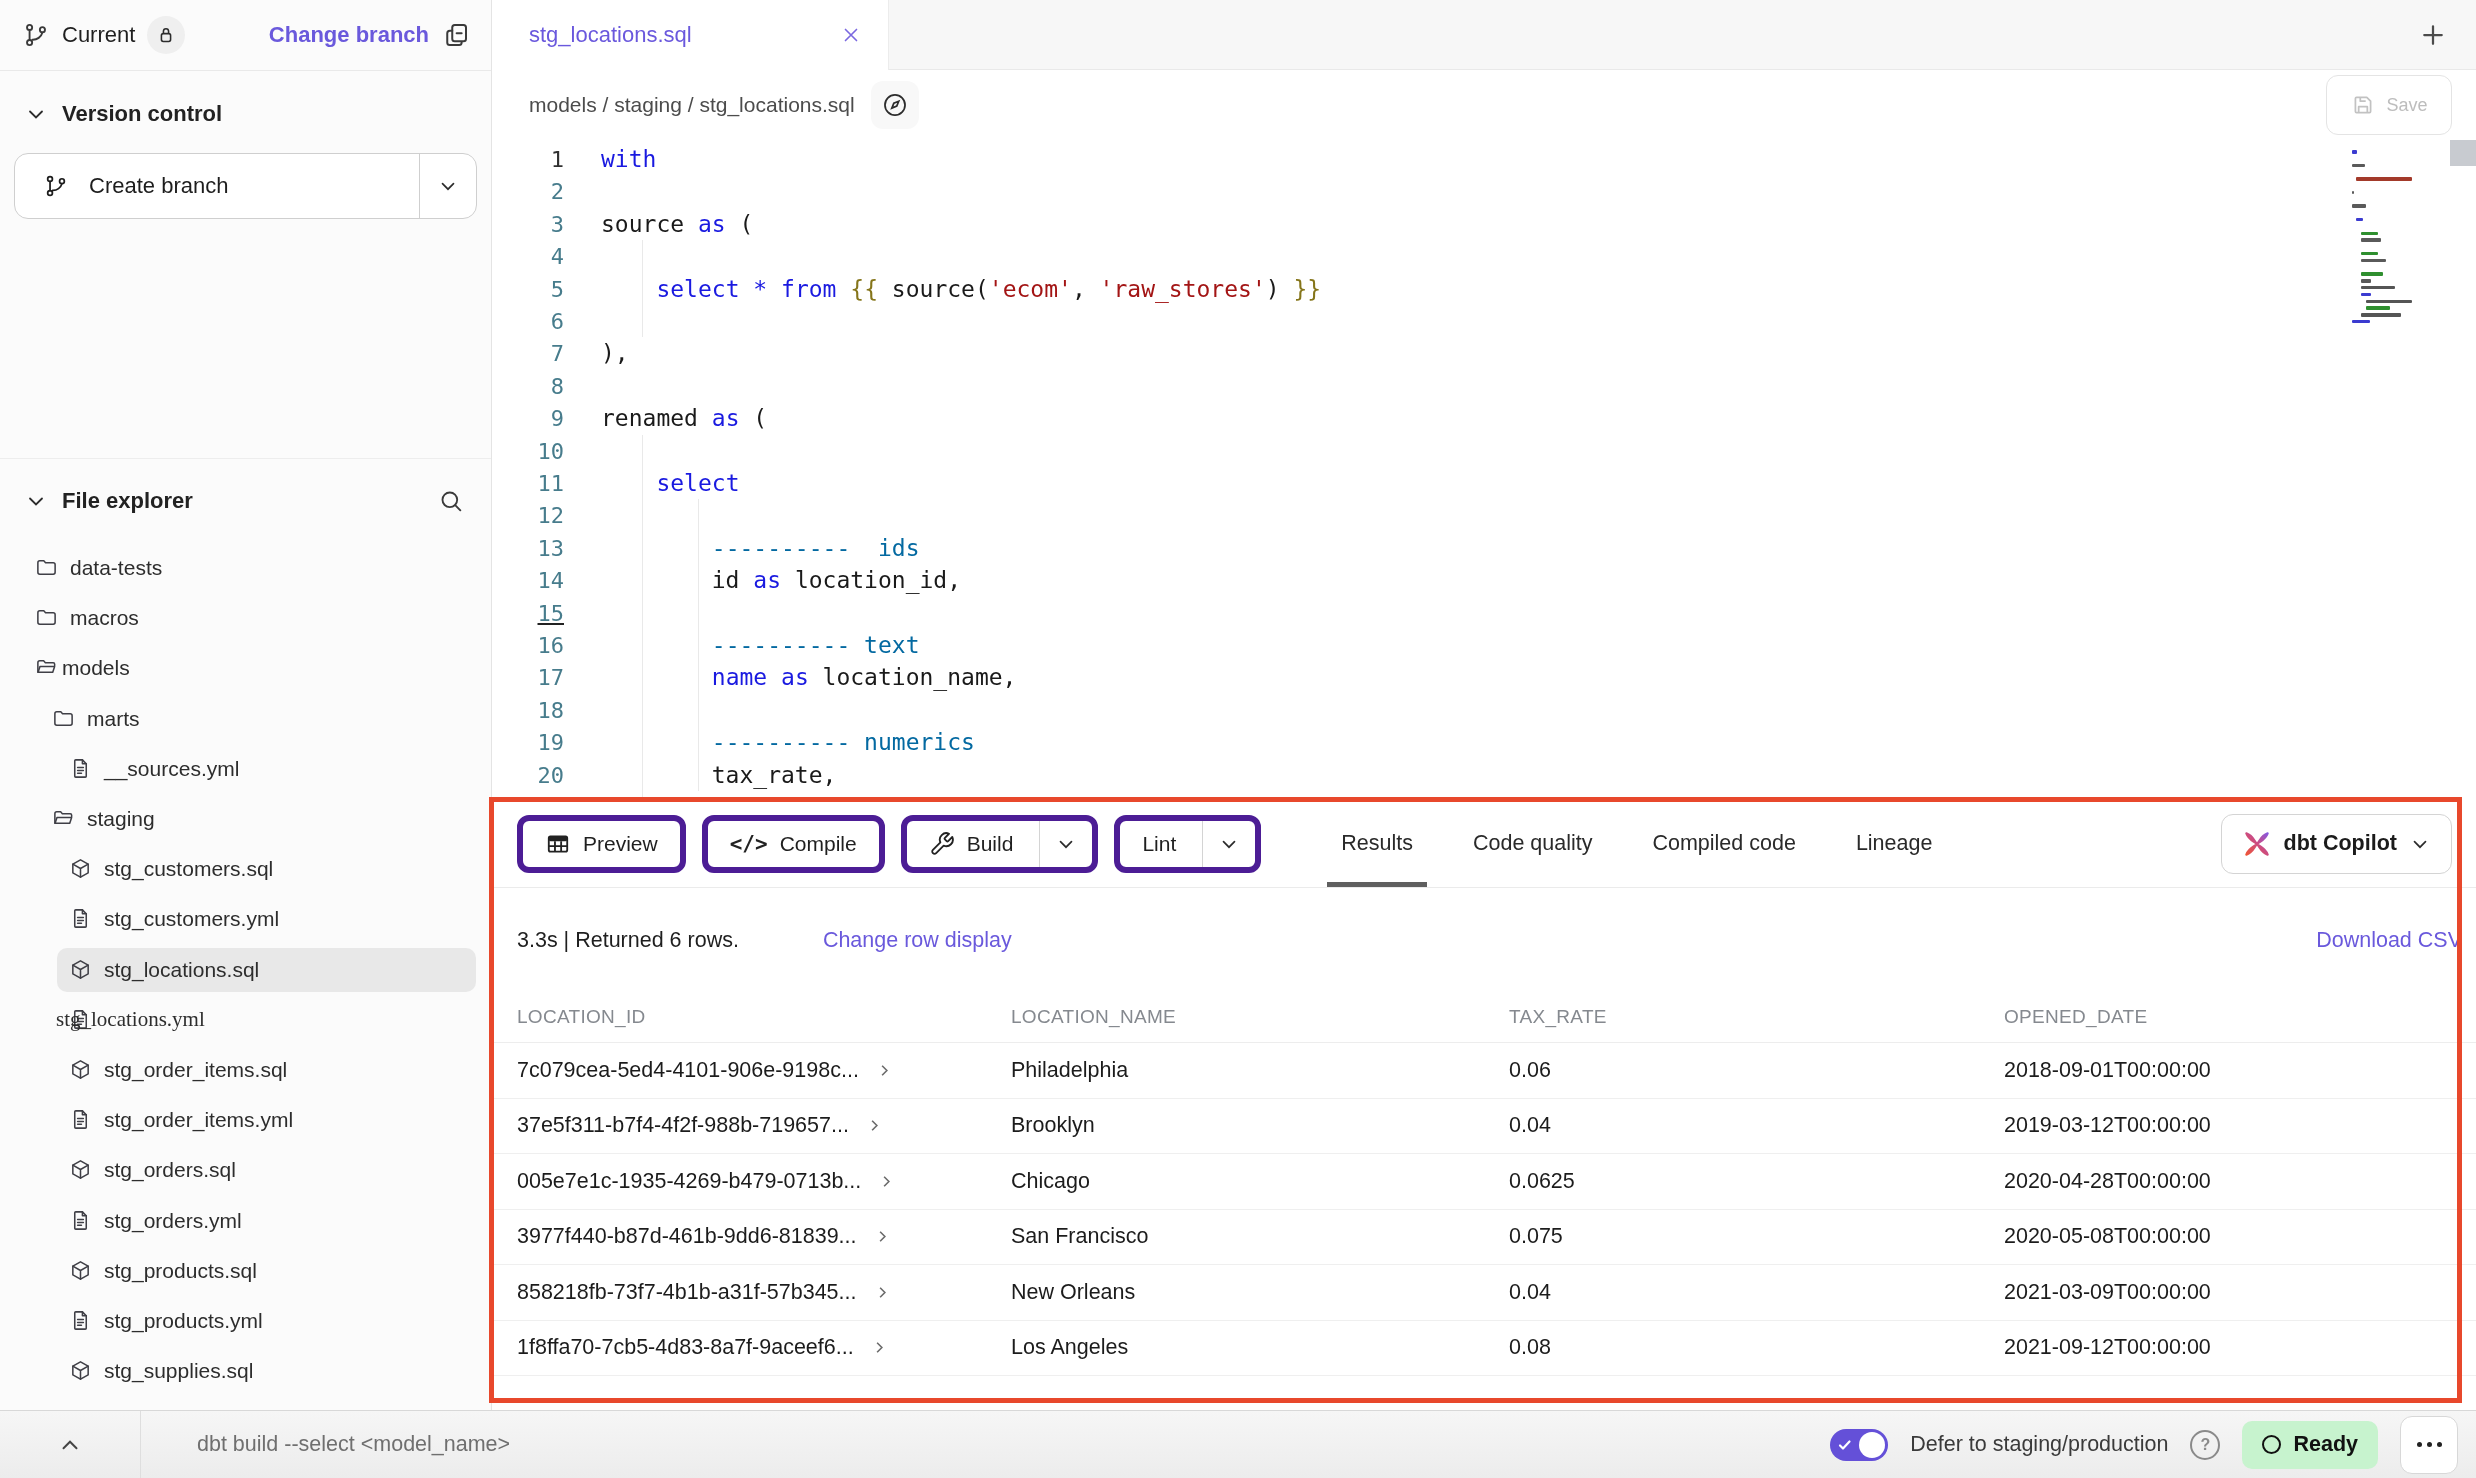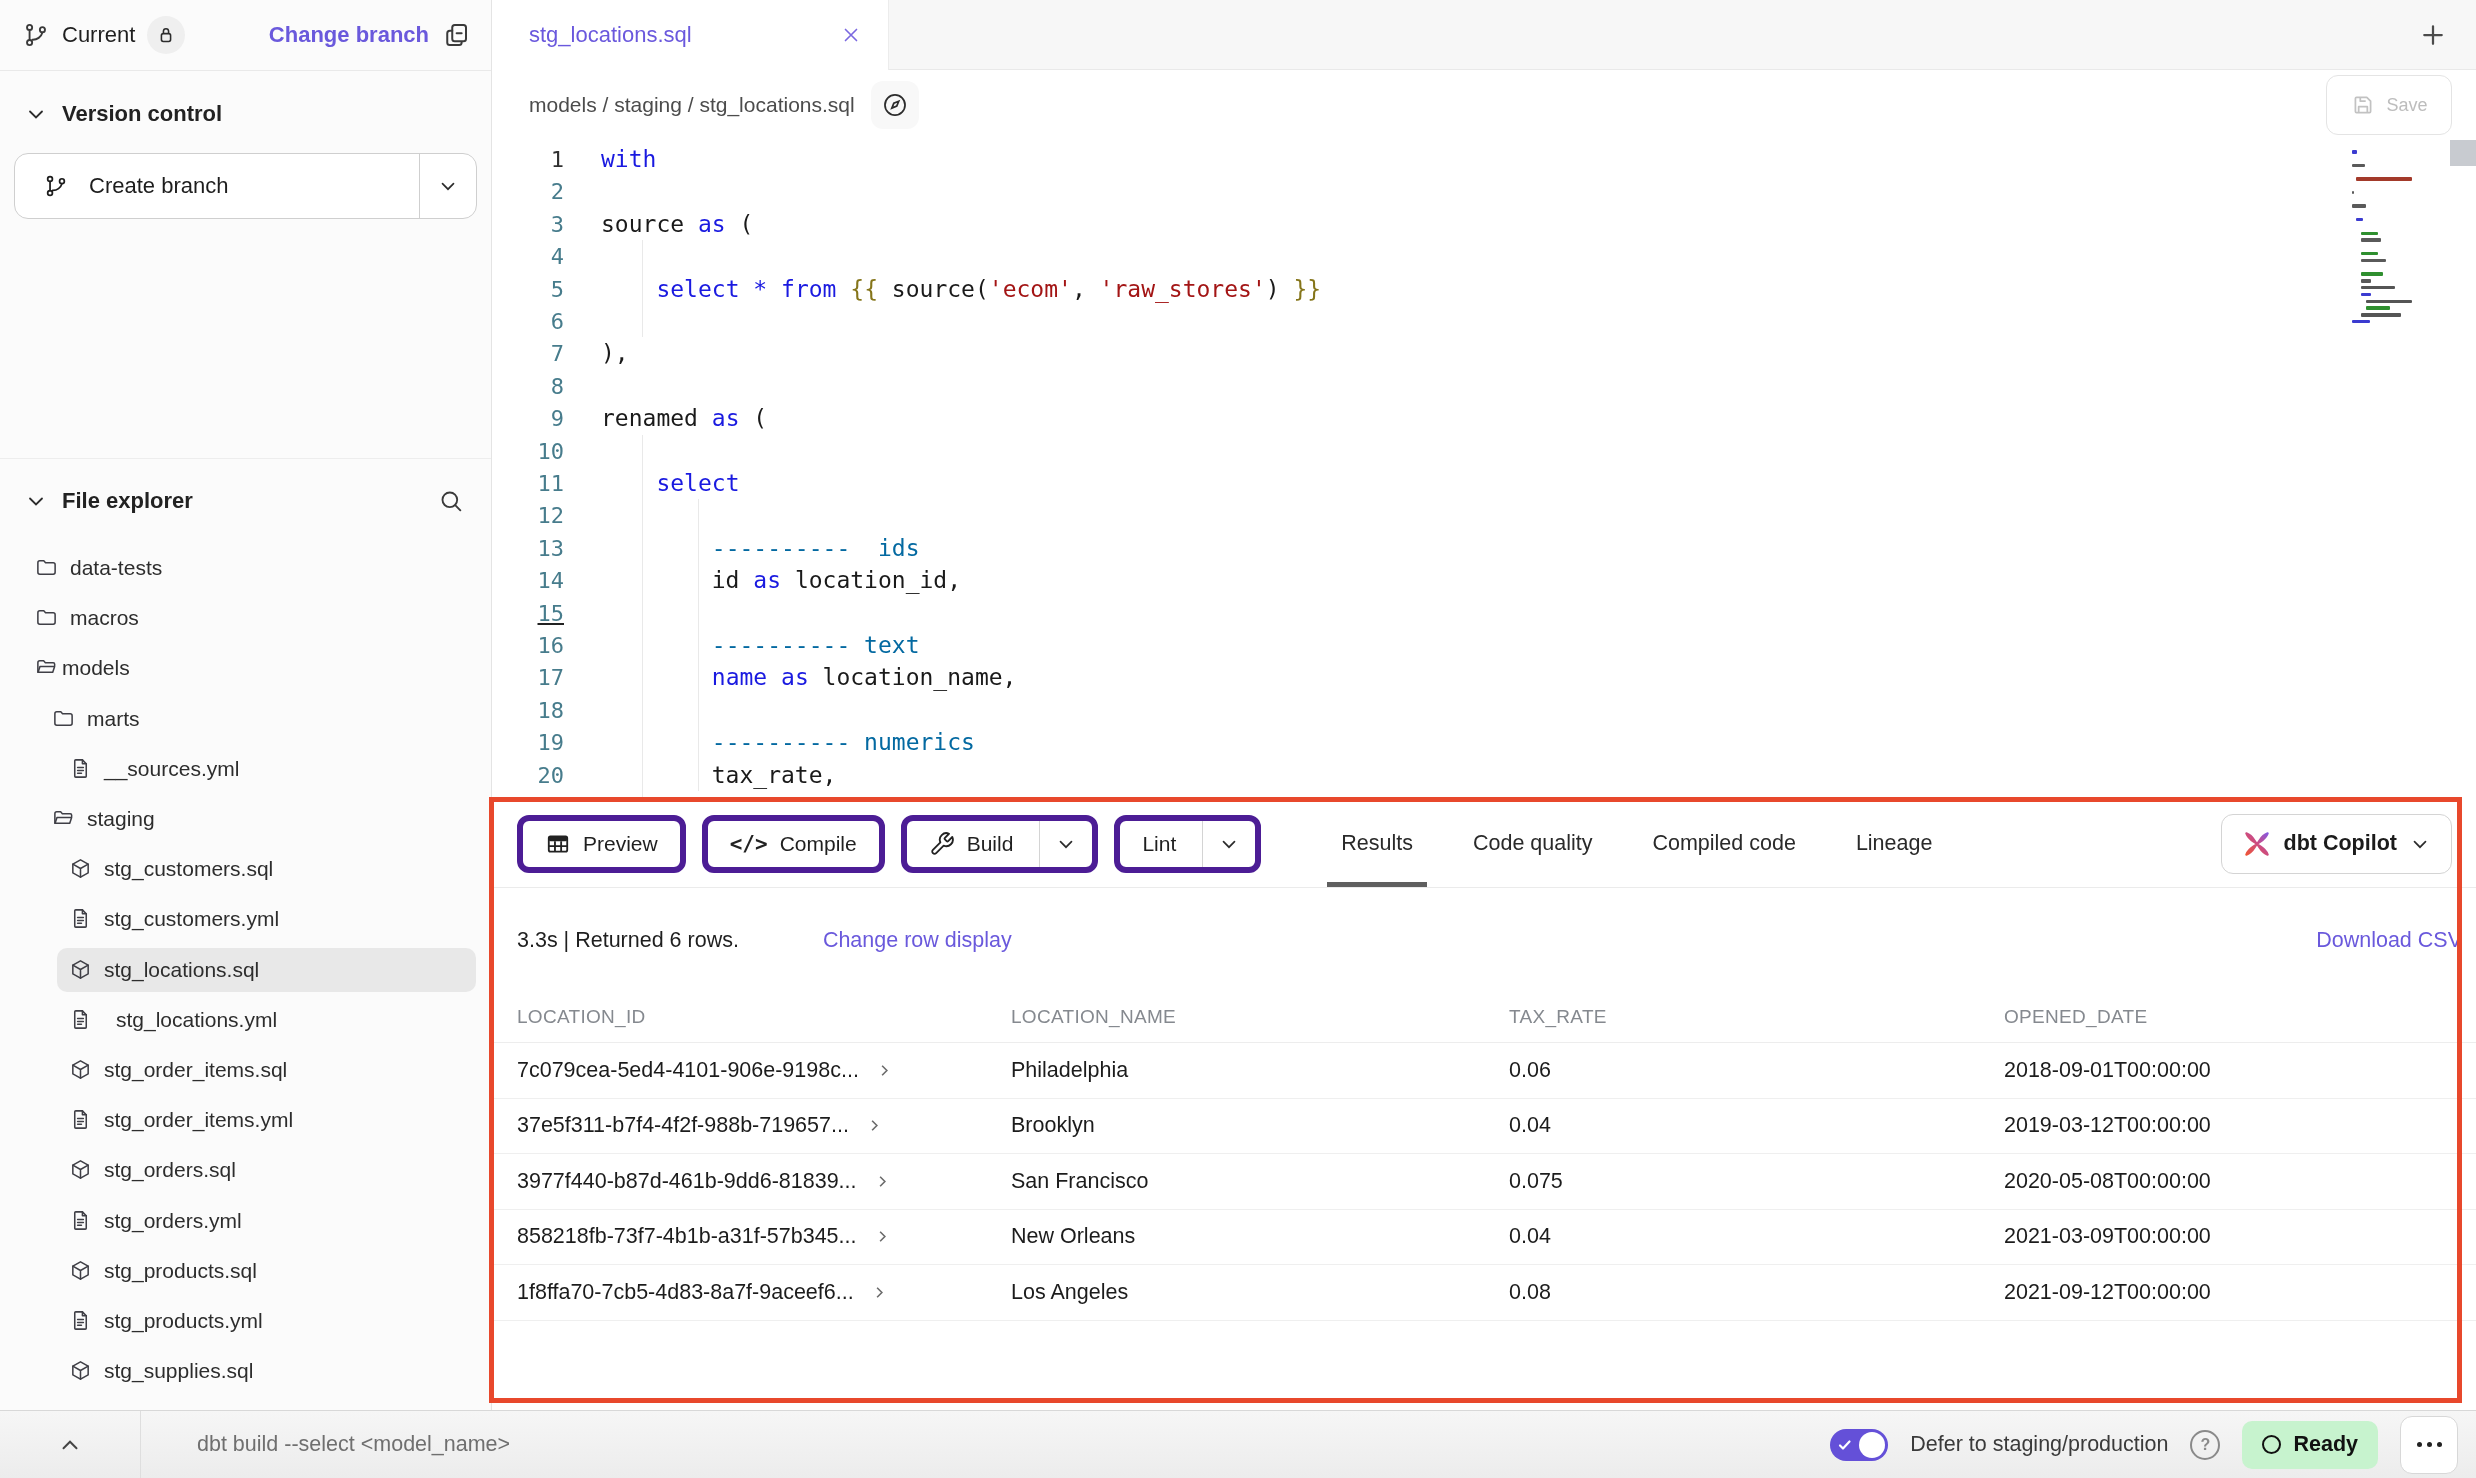--- a/index.html
+++ b/index.html
@@ -243,21 +243,21 @@
           </span>
           <span class="flb" style="margin-left: 104px;">stg_locations.sql</span>
         </div>
         <div class="fitem">
           <span class="fic" style="left: 69px;">
             <svg width="23" viewBox="0 0 24 24" fill="none" stroke="#3f3f46" stroke-width="1.6" stroke-linecap="round" stroke-linejoin="round">
               <path d="M7 3h7l4 4v13a1 1 0 0 1-1 1H7a1 1 0 0 1-1-1V4a1 1 0 0 1 1-1Z"></path>
               <path d="M14 3v4h4M9 11h6M9 14h6M9 17h4"></path>
             </svg>
           </span>
-          <span class="flb" style="margin-left: 116px;">stg_locations.yml</span>
+          <span class="flb" style="margin-left: 56px; font-family: Liberation Serif, serif;">stg_locations.yml</span>
         </div>
         <div class="fitem">
           <span class="fic" style="left: 69px;">
             <svg width="23" viewBox="0 0 24 24" fill="none" stroke="#3f3f46" stroke-width="1.6" stroke-linecap="round" stroke-linejoin="round">
               <path d="M12 3l8 4.5v9L12 21l-8-4.5v-9L12 3Z"></path>
               <path d="M4 7.5l8 4.5 8-4.5M12 12v9"></path>
             </svg>
           </span>
           <span class="flb" style="margin-left: 104px;">stg_order_items.sql</span>
         </div>
@@ -506,20 +506,33 @@
               <polyline points="9 6 15 12 9 18"></polyline>
             </svg>
           </span>
         </div>
         <div>Brooklyn</div>
         <div>0.04</div>
         <div>2019-03-12T00:00:00</div>
       </div>
       <div class="trow">
         <div class="idcell">
+          <span>005e7e1c-1935-4269-b479-0713b...</span>
+          <span class="rowch">
+            <svg width="19" viewBox="0 0 24 24" fill="none" stroke="#6b6b6b" stroke-width="2">
+              <polyline points="9 6 15 12 9 18"></polyline>
+            </svg>
+          </span>
+        </div>
+        <div>Chicago</div>
+        <div>0.0625</div>
+        <div>2020-04-28T00:00:00</div>
+      </div>
+      <div class="trow">
+        <div class="idcell">
           <span>3977f440-b87d-461b-9dd6-81839...</span>
           <span class="rowch">
             <svg width="19" viewBox="0 0 24 24" fill="none" stroke="#6b6b6b" stroke-width="2">
               <polyline points="9 6 15 12 9 18"></polyline>
             </svg>
           </span>
         </div>
         <div>San Francisco</div>
         <div>0.075</div>
         <div>2020-05-08T00:00:00</div>

